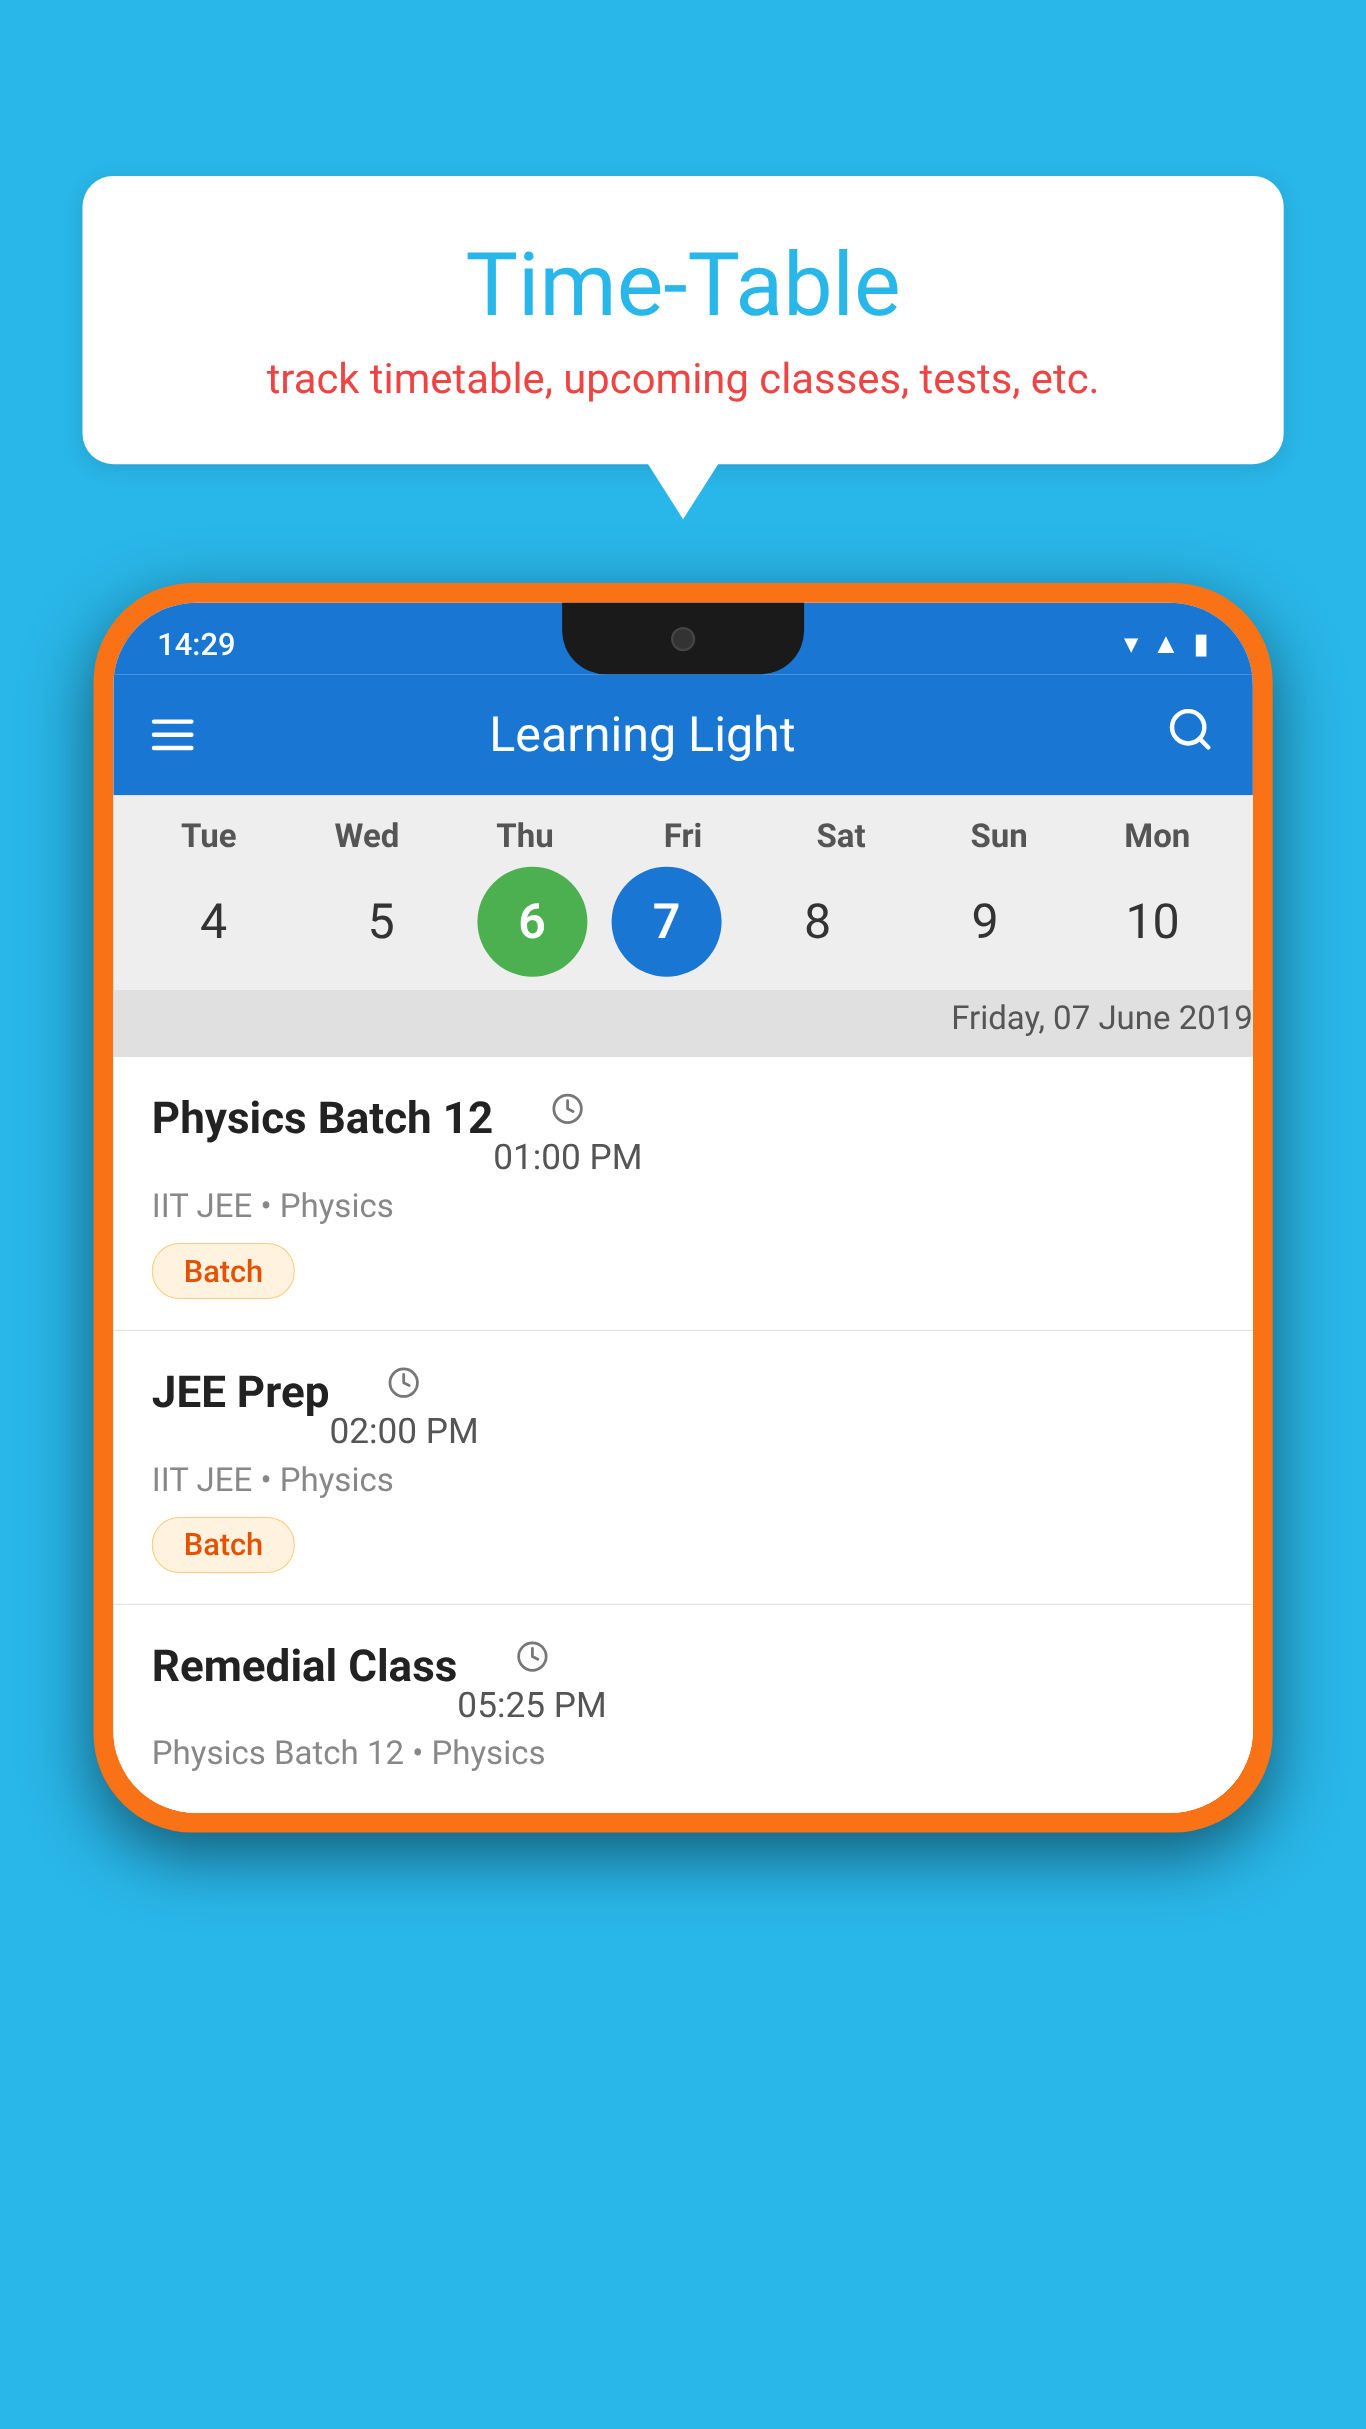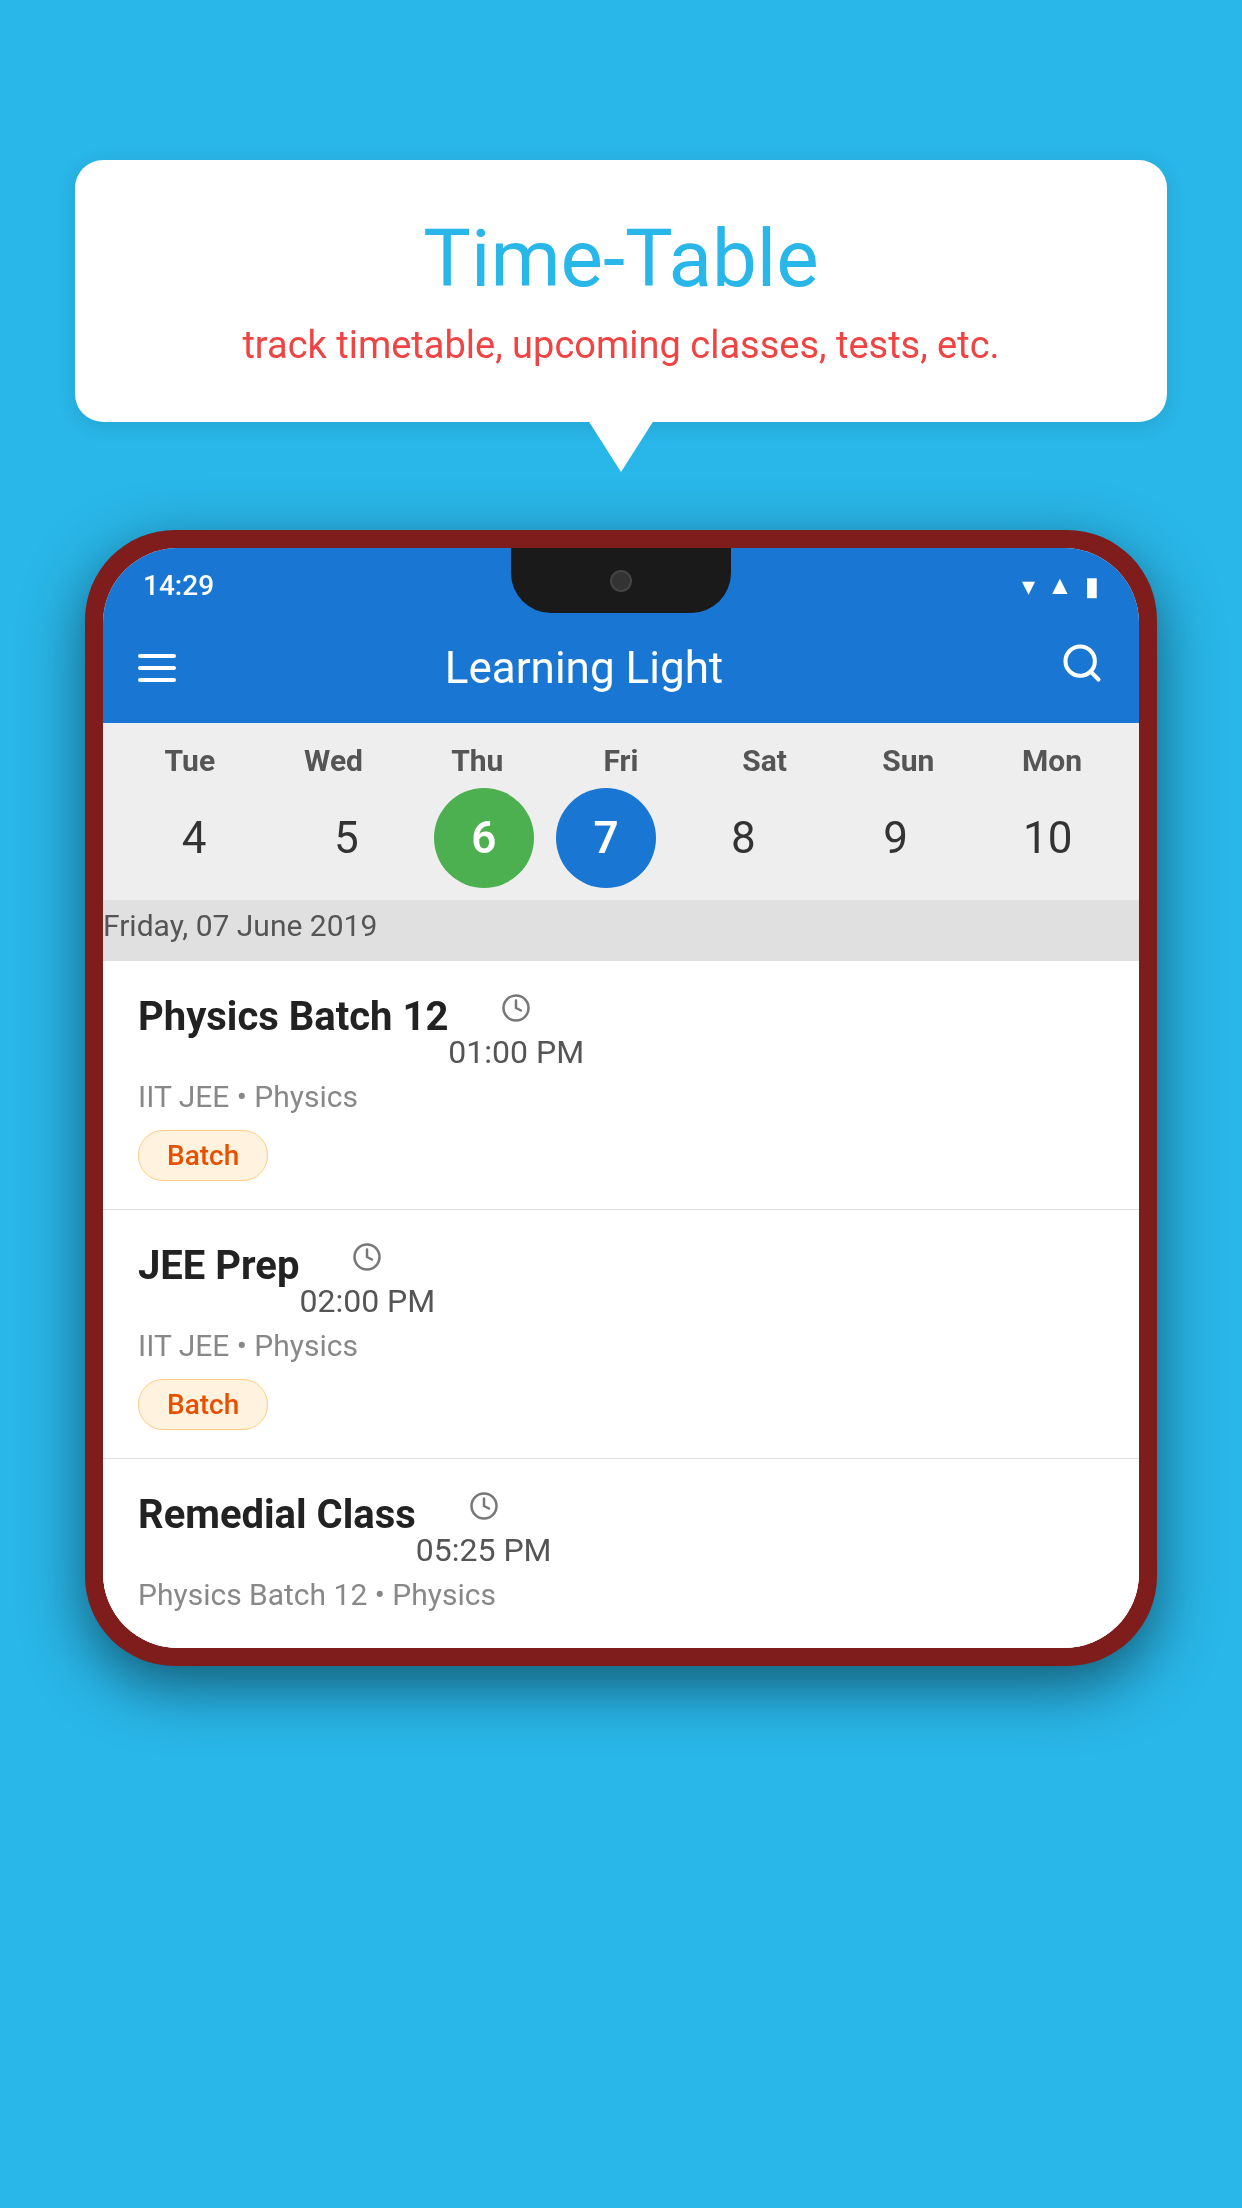--- a/index.html
+++ b/index.html
@@ -61,21 +61,21 @@
     
     .phone-container {
       position: absolute;
       top: 530px;
       left: 85px;
       right: 85px;
       bottom: 0;
     }
 
     .phone-outer {
-      background: #7f1d1d;
+      background: #f97316;
       border-radius: 90px;
       padding: 18px;
       box-shadow: 0 20px 60px rgba(0,0,0,0.5);
       position: relative;
     }
 
     
     .phone-notch {
       position: absolute;
       top: 18px;
@@ -223,21 +223,21 @@
     .day-num.selected {
       background: #1976D2;
       color: white;
       border-radius: 50%;
       width: 100px;
       height: 100px;
       font-weight: 600;
     }
 
     .selected-date-label {
-      text-align: left;
+      text-align: right;
       font-size: 30px;
       color: #555;
       padding: 8px 0 18px;
       background: #e0e0e0;
     }
 
     
     .schedule-list {
       background: white;
     }

